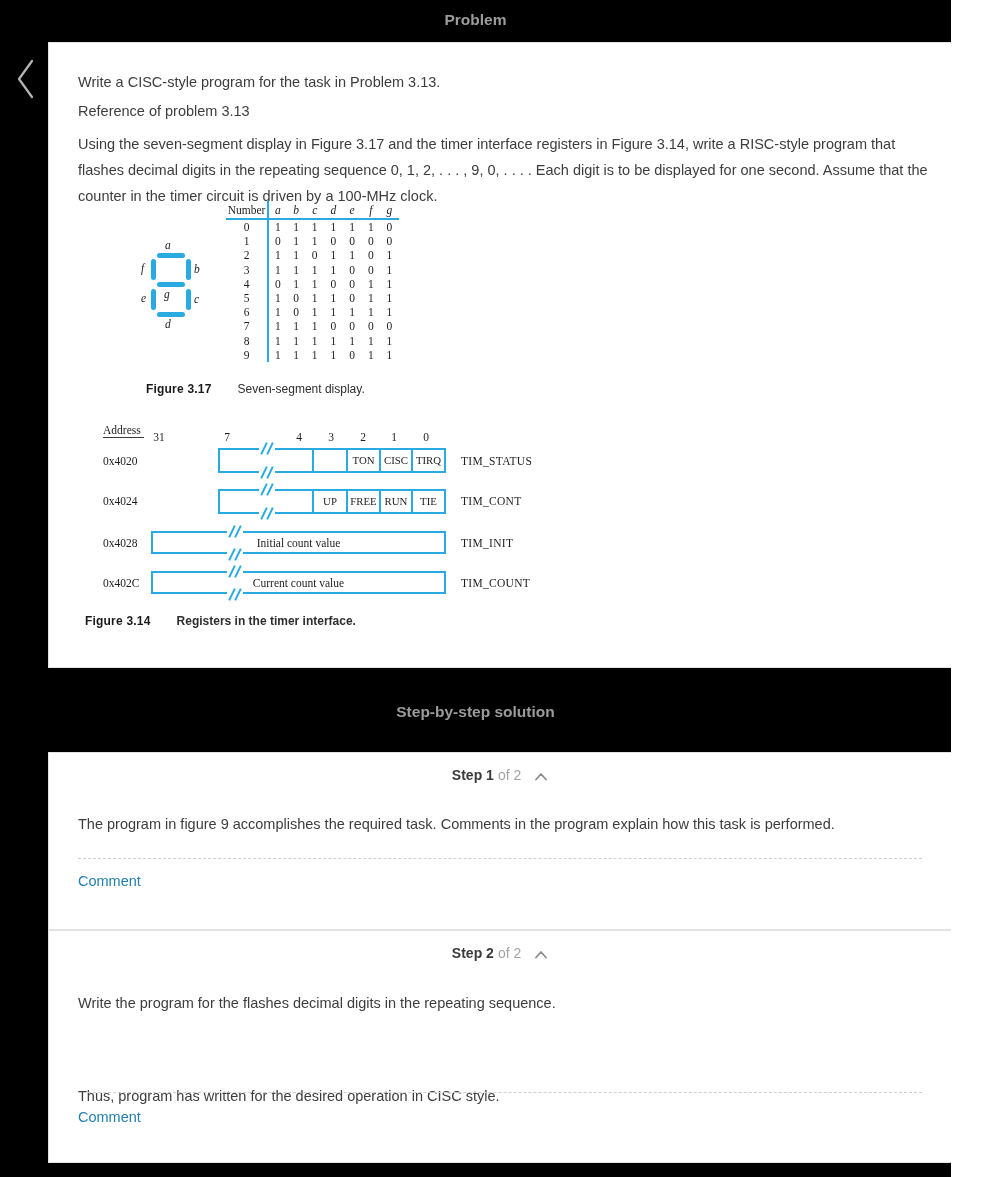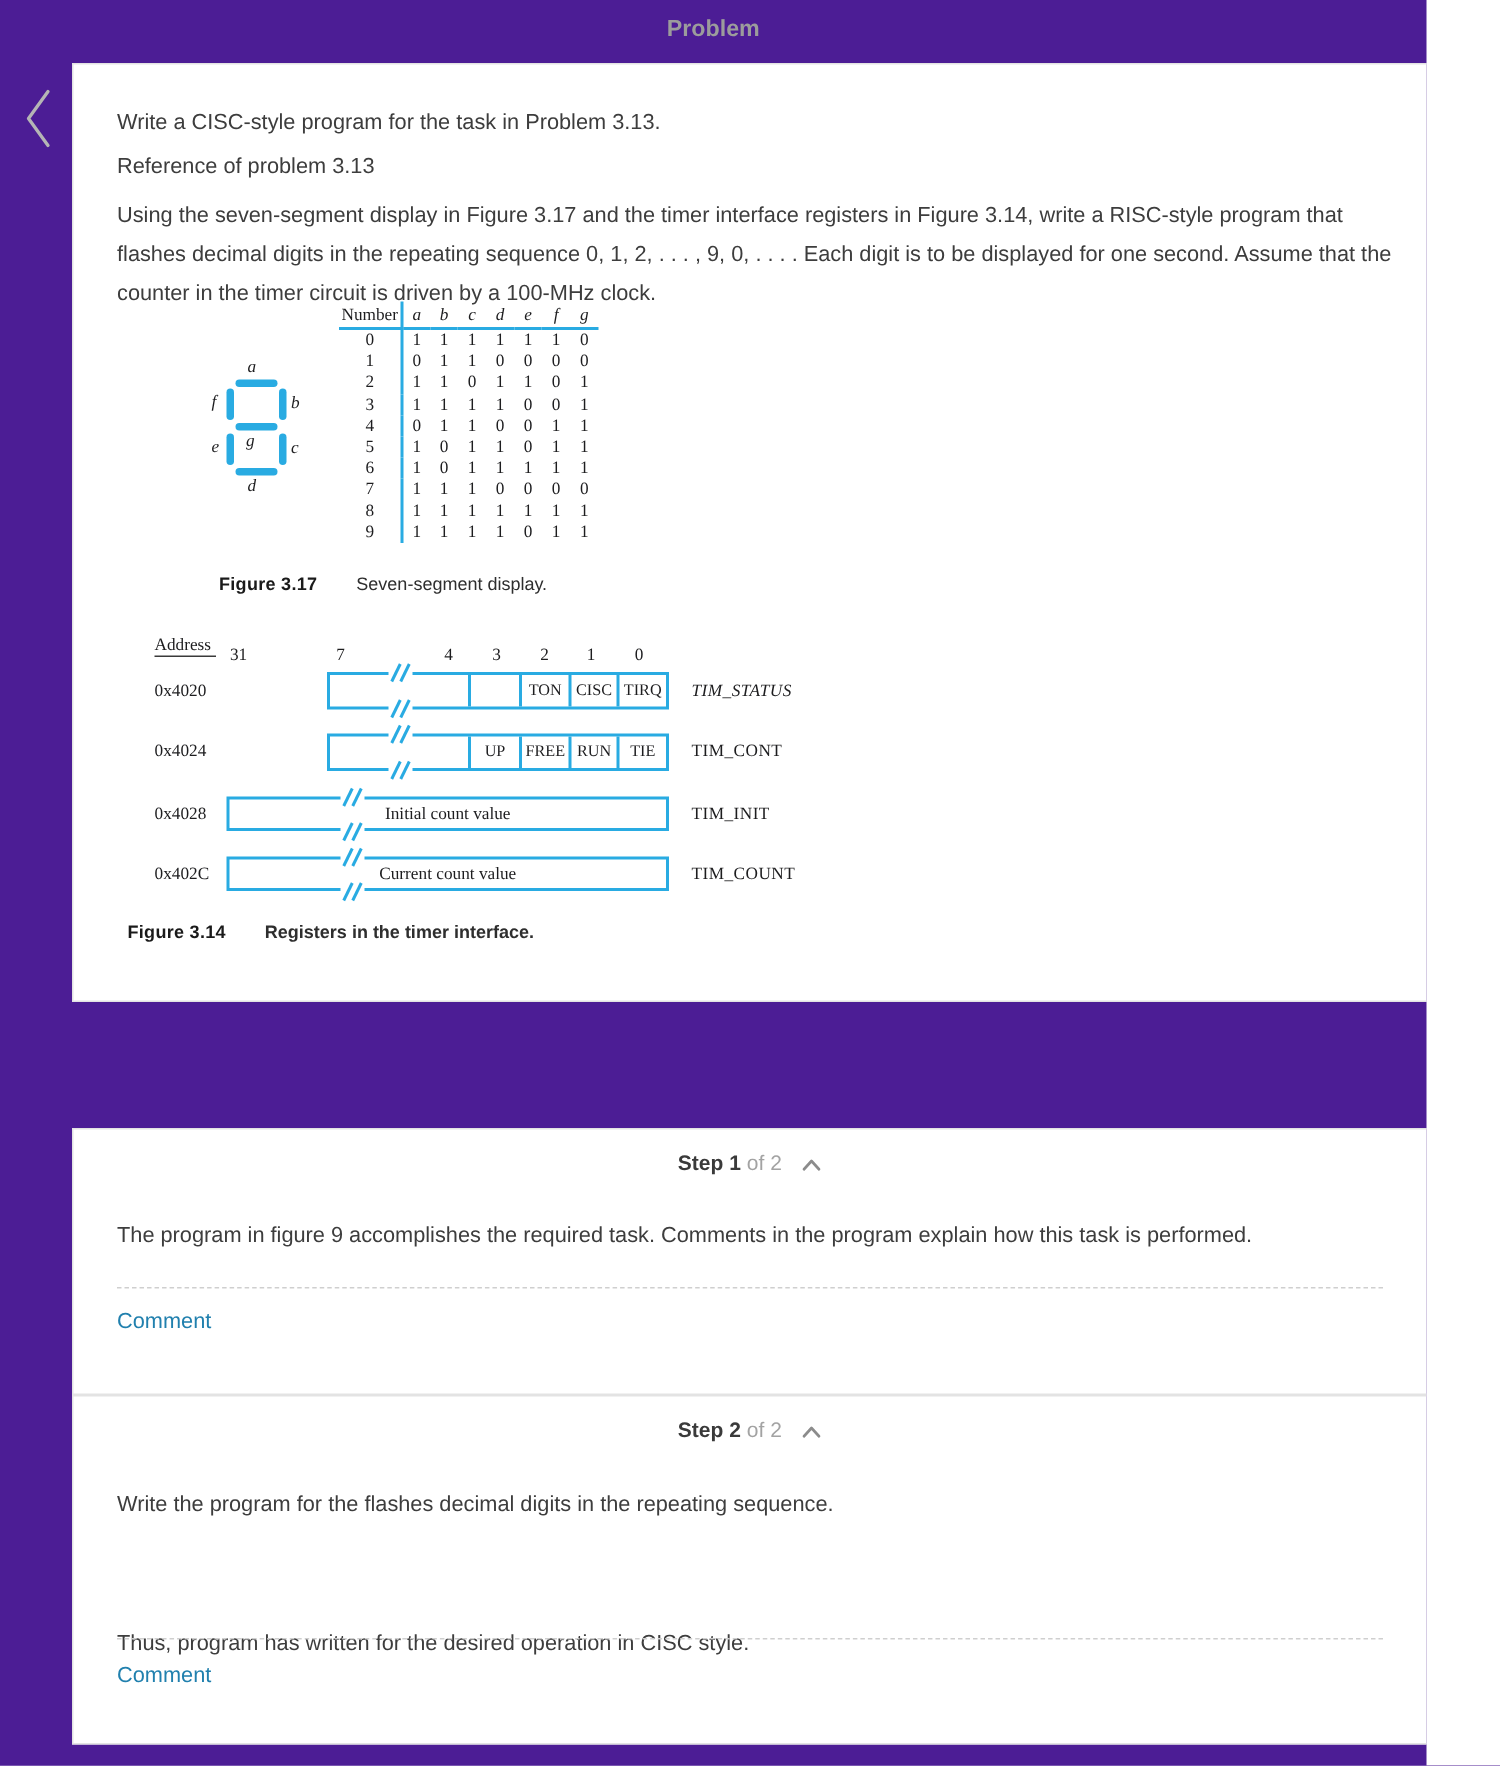--- a/index.html
+++ b/index.html
@@ -1,18 +1,18 @@
 <!DOCTYPE html>
 <html><head>
 <meta charset="utf-8">
 <style>
   * { margin:0; padding:0; box-sizing:border-box; }
   body { background:#ffffff; }
   .page {
-    position:relative; width:951px; height:1177px; background:#4c1d95;
+    position:relative; width:951px; height:1177px; background:#000000;
     font-family:"Liberation Sans", sans-serif; color:#3d3d3d; overflow:hidden;
   }
   .section-heading {
     position:absolute; left:0; width:100%; text-align:center;
     font-size:15.5px; font-weight:bold; color:#9c9c9c;
   }
   #problem-heading { top:11px; }
   #solution-heading { top:703px; }
 
   .nav-btn { position:absolute; top:58px; width:26px; height:42px; cursor:pointer; background:none; border:none; }
@@ -79,21 +79,21 @@
   .regbox.small { left:169px; width:228px; height:25px; }
   .regbox.wide  { left:102px; width:295px; height:23px; font-size:11.5px;
     align-items:center; justify-content:center; font-family:"Liberation Serif", serif; color:#1d1d1f; }
   .regbox .blank { flex:1; }
   .regbox .cell { border-left:2px solid #29abe2; font-family:"Liberation Serif", serif;
     font-size:10.8px; color:#1d1d1f; text-align:center; line-height:21px; }
   .cell.c1 { width:34px; } .cell.c2 { width:33px; } .cell.c3 { width:32px; } .cell.c4 { width:33px; }
   #regbox1 { top:405px; } #regbox2 { top:446px; }
   #regbox3 { top:488px; } #regbox4 { top:528px; }
   #addr1 { top:412px; } #addr2 { top:452px; } #addr3 { top:494px; } #addr4 { top:534px; }
-  #name1 { top:412px;font-style:italic; } #name2 { top:452px; } #name3 { top:494px; } #name4 { top:534px; }
+  #name1 { top:412px; } #name2 { top:452px; } #name3 { top:494px; } #name4 { top:534px; }
 
   .brk { position:absolute; width:16px; height:13px; background:#fff; }
   .brk i { position:absolute; top:0; bottom:0; width:2px; background:#29abe2; transform:rotate(26deg); }
   .brk i:first-child { left:4px; } .brk i:last-child { left:10px; }
 
   
   .step-header { position:absolute; top:14px; left:0; width:100%; text-align:center; font-size:14px; }
   .step-header b { color:#3a3a3a; }
   .step-header .of { color:#a3a3a3; margin-left:4px; }
   .step-header svg { margin-left:9px; vertical-align:-1px; cursor:pointer; }
@@ -337,20 +337,21 @@
     <div class="brk" style="left:178px; top:545px">
         <i></i>
         <i></i>
       </div>
 
     <div class="figcaption" id="caption314">
       <b>Figure 3.14</b><span>Registers in the timer interface.</span>
     </div>
   </div>
 
+  <div class="section-heading" id="solution-heading">Step-by-step solution</div>
 
   <div class="card" id="step1-card">
     <div class="step-header">
       <b>Step 1</b><span class="of">of 2</span>
       <svg width="14" height="9" viewBox="0 0 14 9">
         <polyline points="2,7.5 7,2 12,7.5" fill="none" stroke="#8c8c8c" stroke-width="1.8" stroke-linejoin="round" stroke-linecap="round"></polyline>
       </svg>
     </div>
     <p class="step-p" id="s1-p1">The program in figure 9 accomplishes the required task. Comments in the program explain how this task is performed.</p>
     <div class="dotted" id="s1-div"></div>

